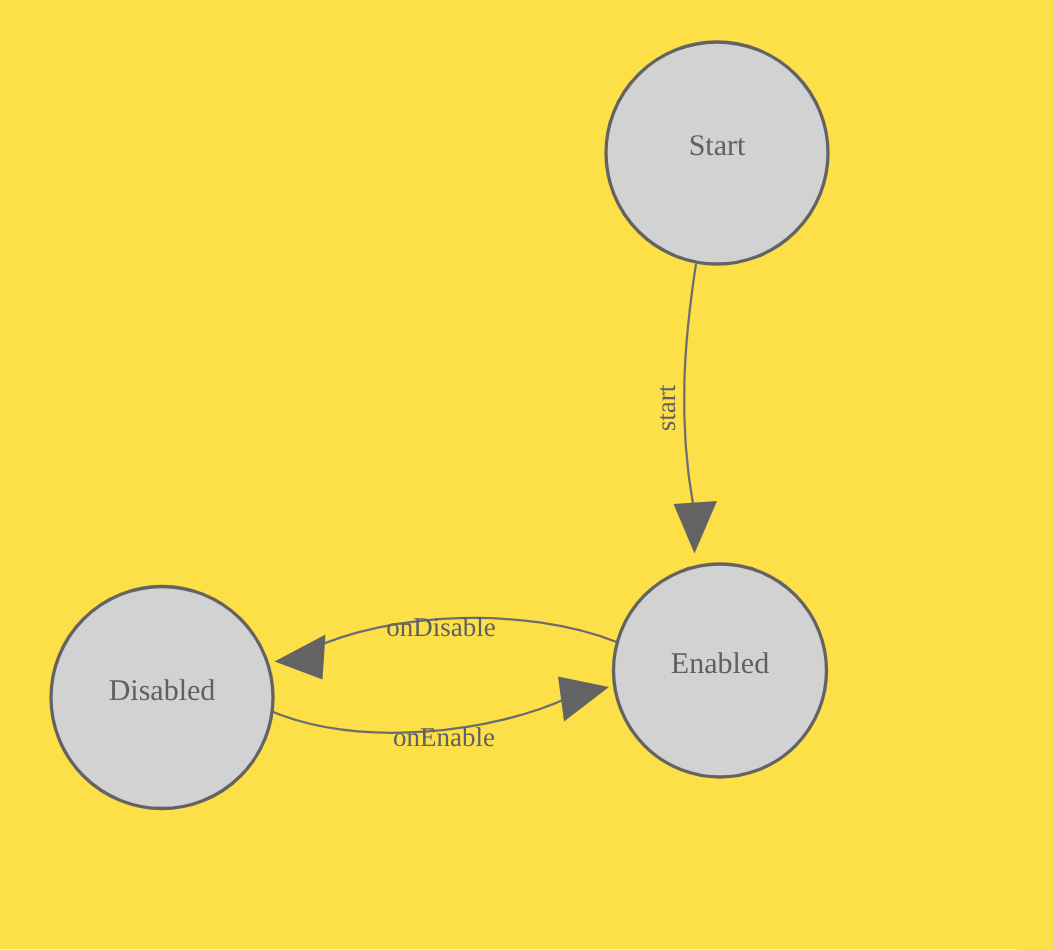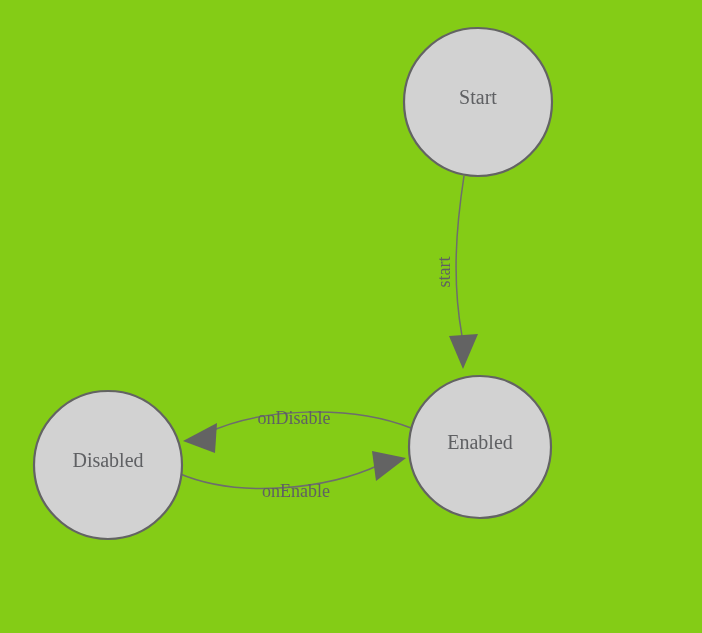--- a/index.html
+++ b/index.html
@@ -10,21 +10,21 @@
   body {
     width: 702px;
     height: 633px;
     overflow: hidden;
     font-family: "Liberation Serif", "DejaVu Serif", serif;
   }
   #diagram-root {
     position: relative;
     width: 702px;
     height: 633px;
-    background: #84cc16;
+    background: #fde047;
   }
   #diagram-svg {
     position: absolute;
     top: 0;
     left: 0;
     width: 702px;
     height: 633px;
     display: block;
   }
   .node-circle {

